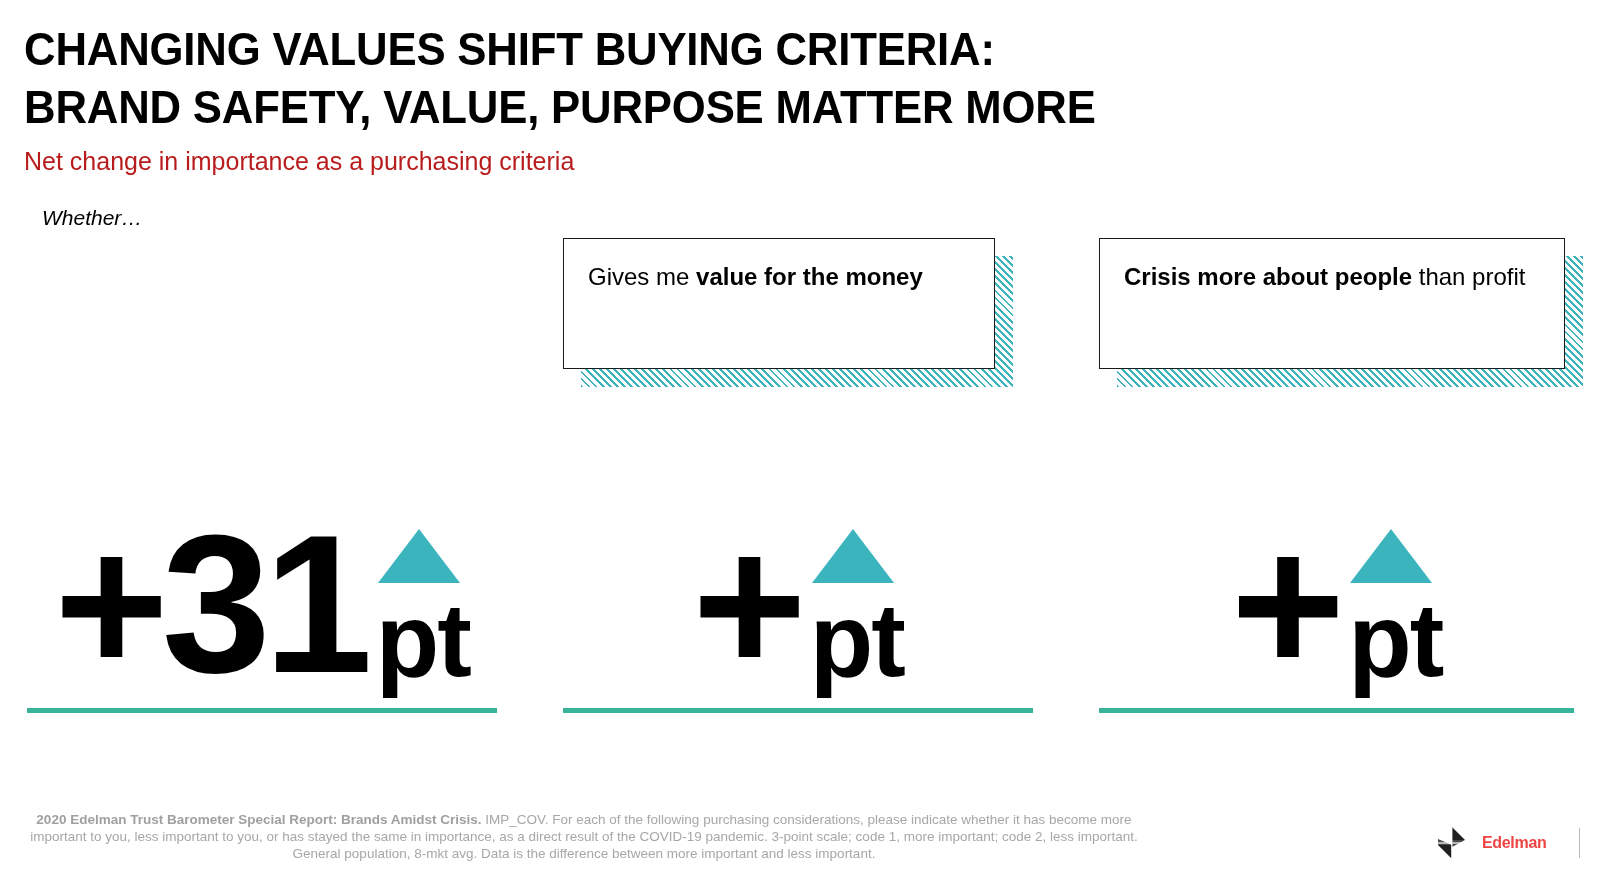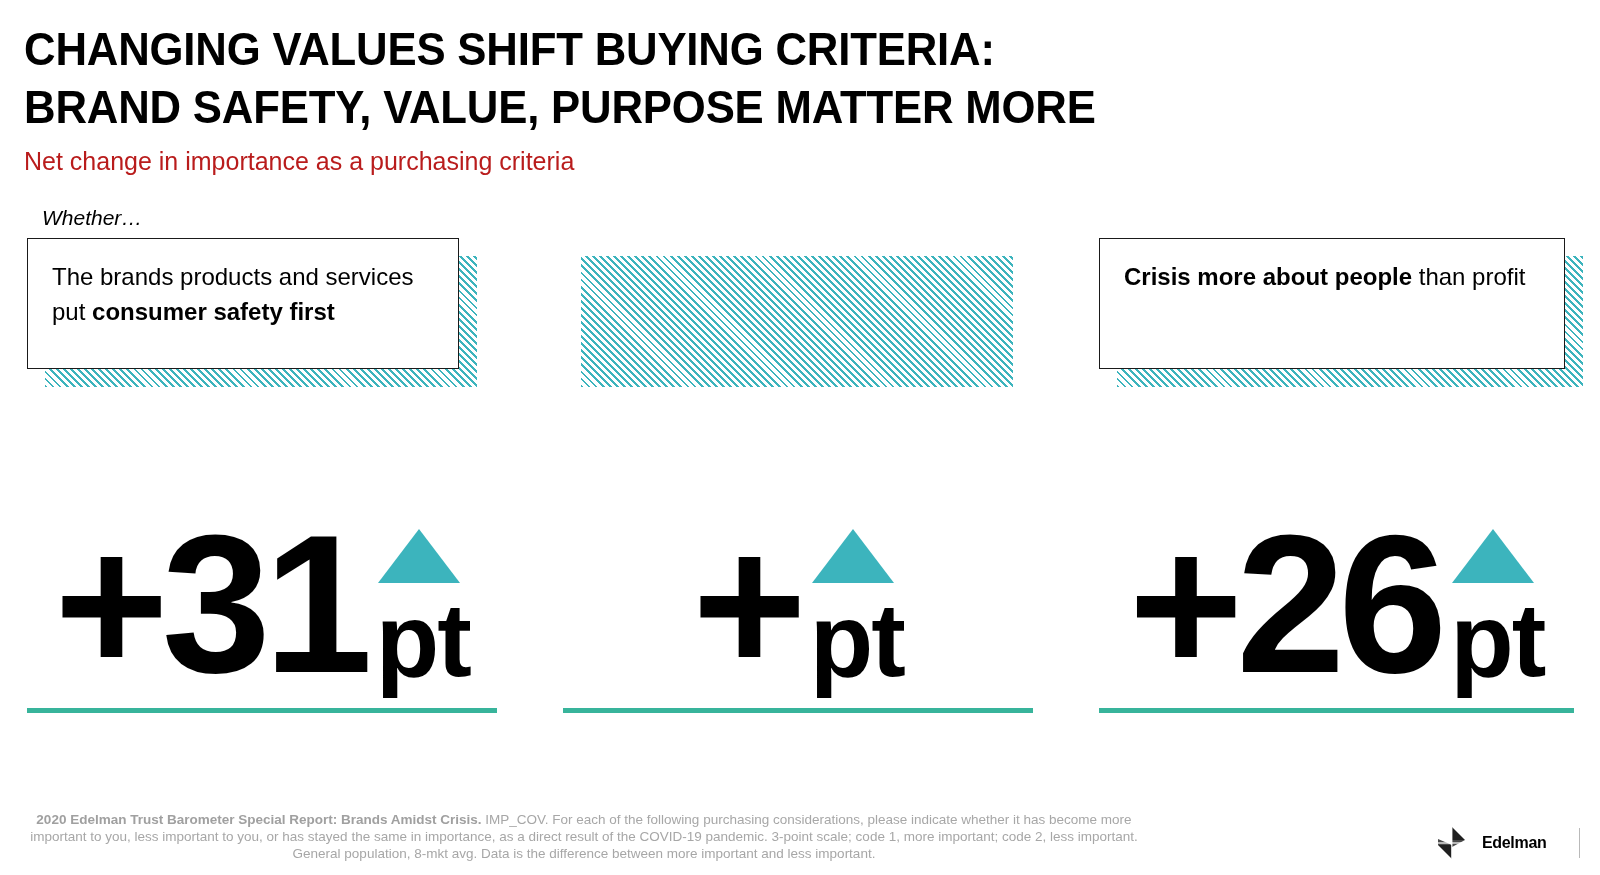--- a/index.html
+++ b/index.html
@@ -199,21 +199,21 @@
     bottom: 12px;
     display: flex;
     align-items: center;
     gap: 10px;
   }
   .logo-mark { display: block; }
   .logo-text {
     font-family: "Liberation Sans", sans-serif;
     font-weight: 700;
     font-size: 16px;
-    color: #000000;
+    color: #ef4444;
     letter-spacing: -0.3px;
   }
   .logo-bar {
     width: 1.5px;
     height: 30px;
     background: #b9b9b9;
     margin-left: 22px;
   }
 </style>
 </head>
@@ -222,44 +222,41 @@
 <div class="title-block">
   <div class="title-line">CHANGING VALUES SHIFT BUYING CRITERIA:</div>
   <div class="title-line">BRAND SAFETY, VALUE, PURPOSE MATTER MORE</div>
 </div>
 <div class="subtitle">Net change in importance as a purchasing criteria</div>
 
 <div class="whether">Whether…</div>
 
 <div class="col col-1">
 
-  <div class="card-wrap">
-    <div class="card-hatch"></div>
-    <div class="card">
-      <div class="card-text"><span>The brands products and services put </span><b>consumer safety first</b><span></span></div>
-    </div>
-  </div>
 
   <div class="stat">
     <div class="stat-row">
       <span class="stat-num">+</span>
       <span class="stat-num">31</span>
       <span class="stat-pt-wrap">
         <span class="stat-tri"></span>
         <span class="stat-pt">pt</span>
       </span>
     </div>
   </div>
   <div class="stat-rule"></div>
 </div>
 
 <div class="col col-2">
 
   <div class="card-wrap">
     <div class="card-hatch"></div>
+    <div class="card">
+      <div class="card-text"><span>Gives me </span><b>value for the money</b><span></span></div>
+    </div>
   </div>
 
   <div class="stat">
     <div class="stat-row">
       <span class="stat-num">+</span>
       <span class="stat-pt-wrap">
         <span class="stat-tri"></span>
         <span class="stat-pt">pt</span>
       </span>
     </div>
@@ -272,21 +269,20 @@
   <div class="card-wrap">
     <div class="card-hatch"></div>
     <div class="card">
       <div class="card-text"><span></span><b>Crisis more about people</b><span> than profit</span></div>
     </div>
   </div>
 
   <div class="stat">
     <div class="stat-row">
       <span class="stat-num">+</span>
-      <span class="stat-num">26</span>
       <span class="stat-pt-wrap">
         <span class="stat-tri"></span>
         <span class="stat-pt">pt</span>
       </span>
     </div>
   </div>
   <div class="stat-rule"></div>
 </div>
 
 <div class="footer"><b>2020 Edelman Trust Barometer Special Report: Brands Amidst Crisis.</b><span> IMP_COV. For each of the following purchasing considerations, please indicate whether it has become more important to you, less important to you, or has stayed the same in importance, as a direct result of the COVID-19 pandemic. 3-point scale; code 1, more important; code 2, less important. General population, 8-mkt avg. Data is the difference between more important and less important.</span></div>

